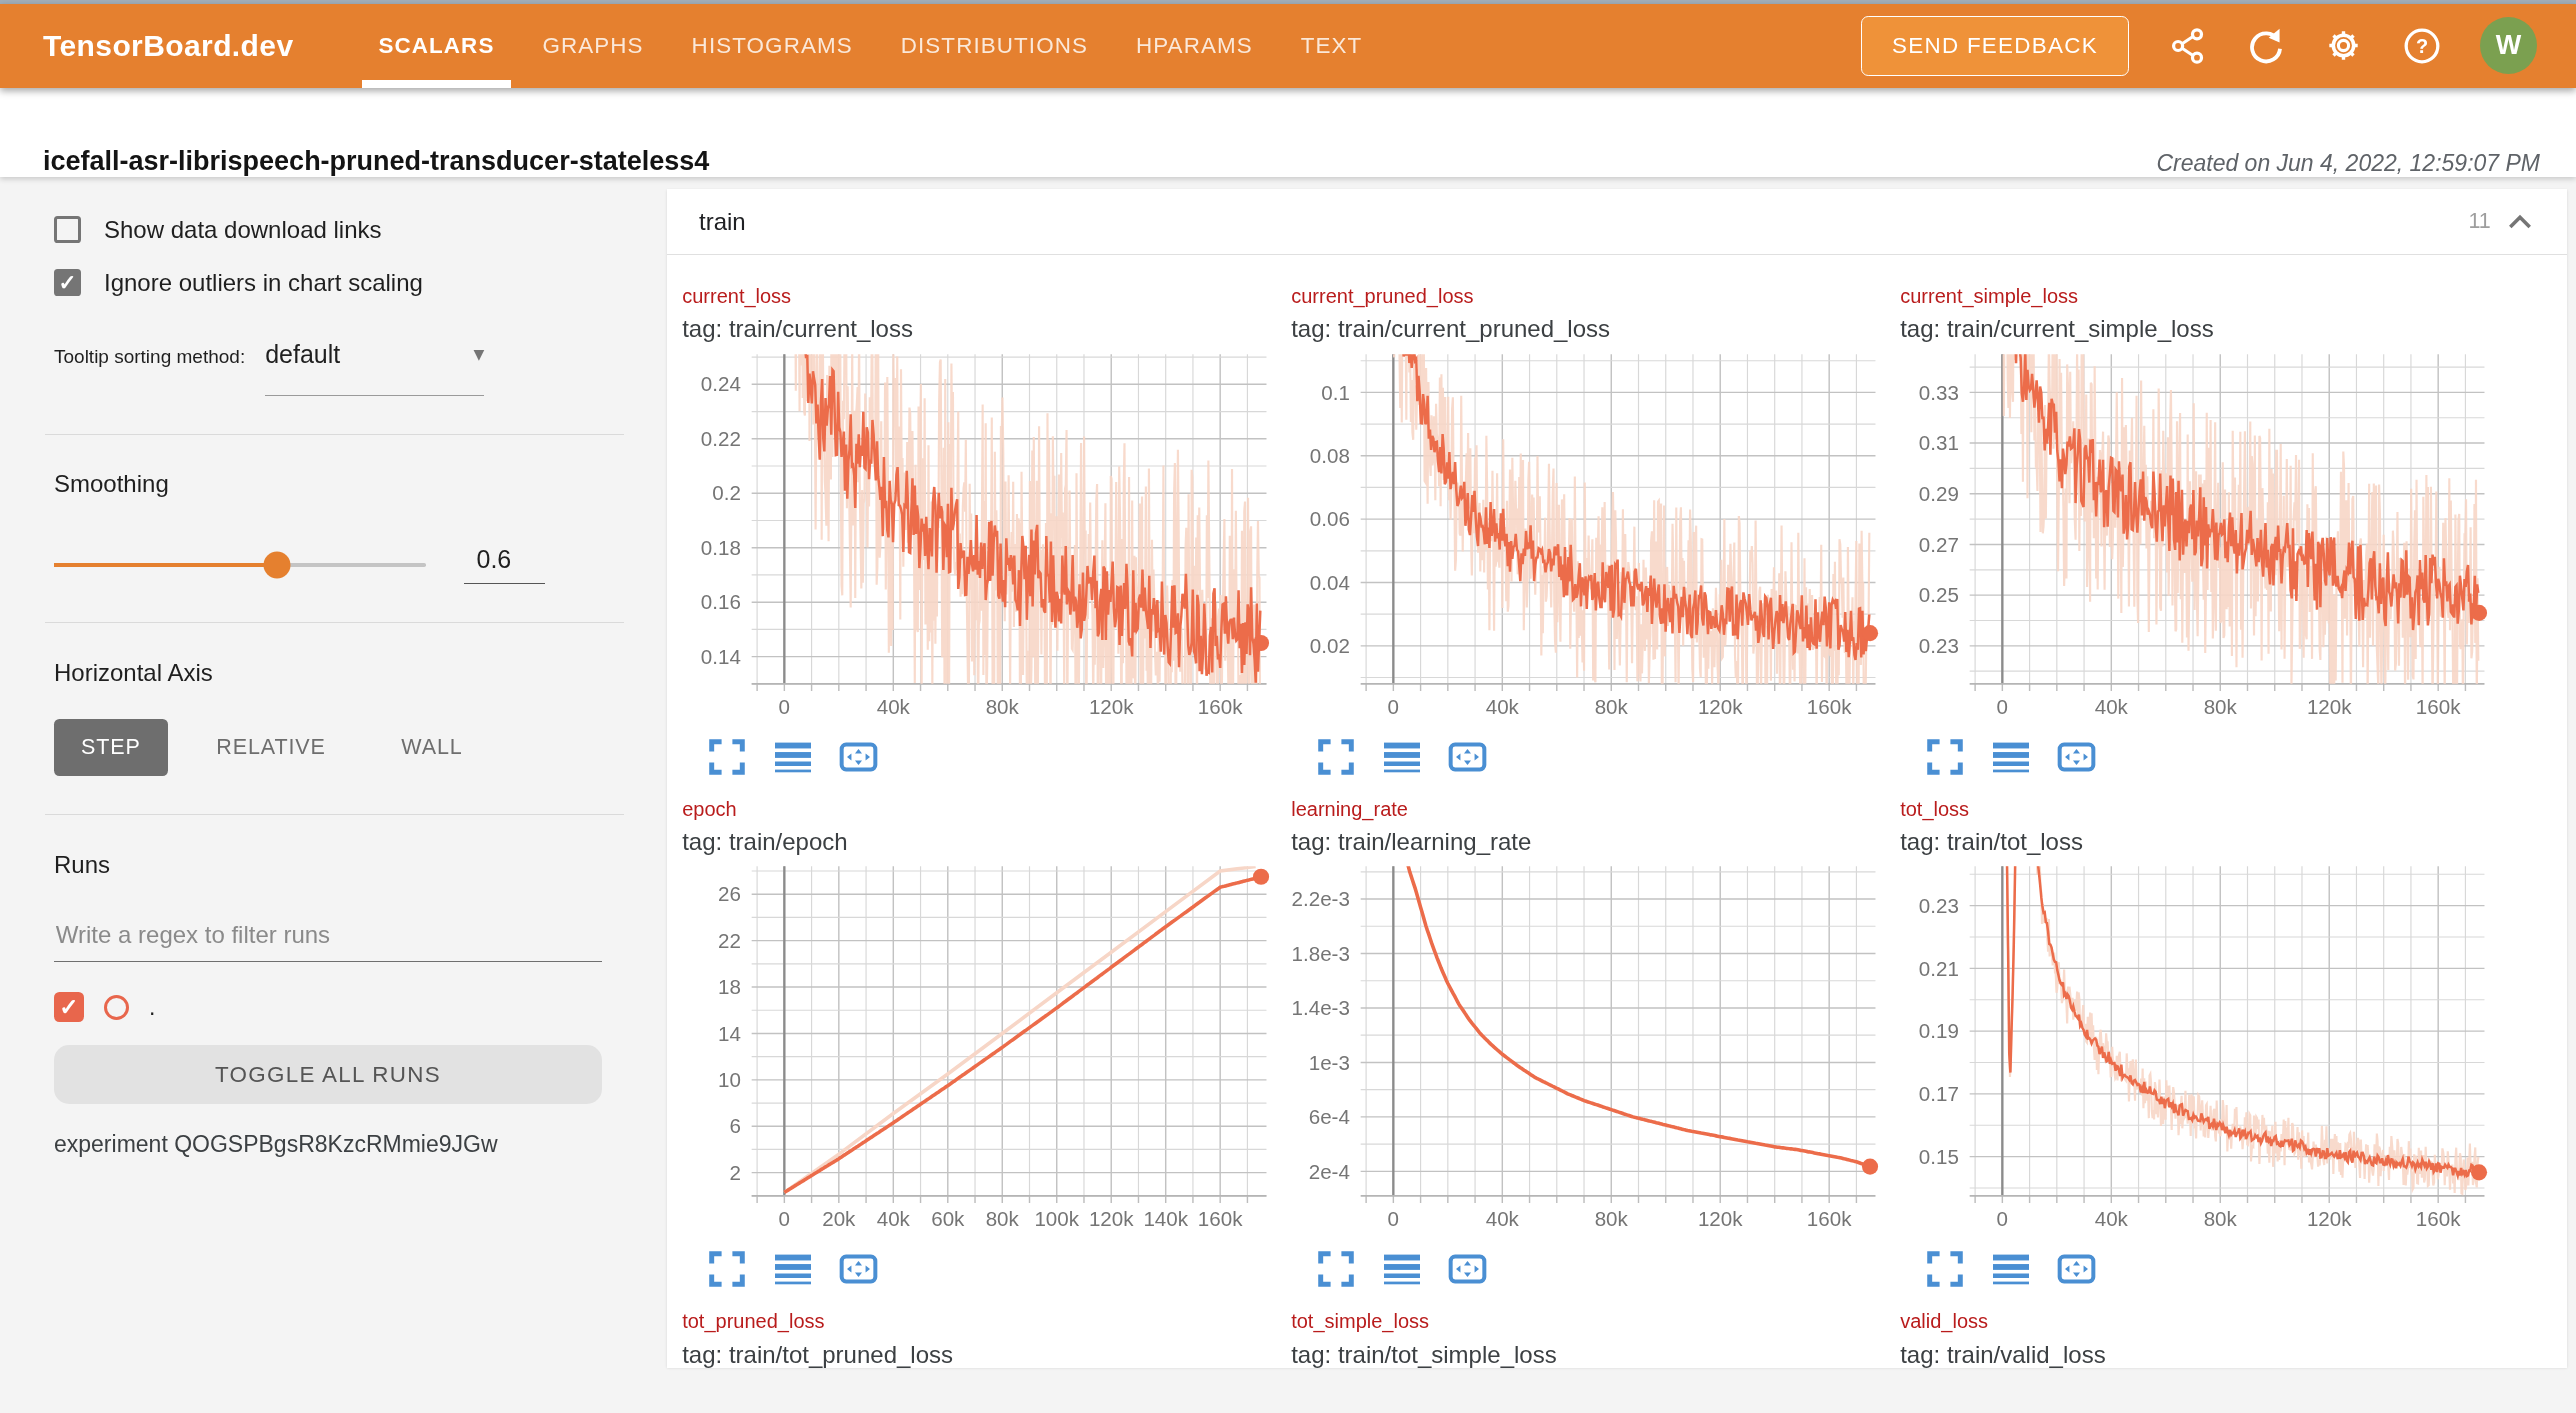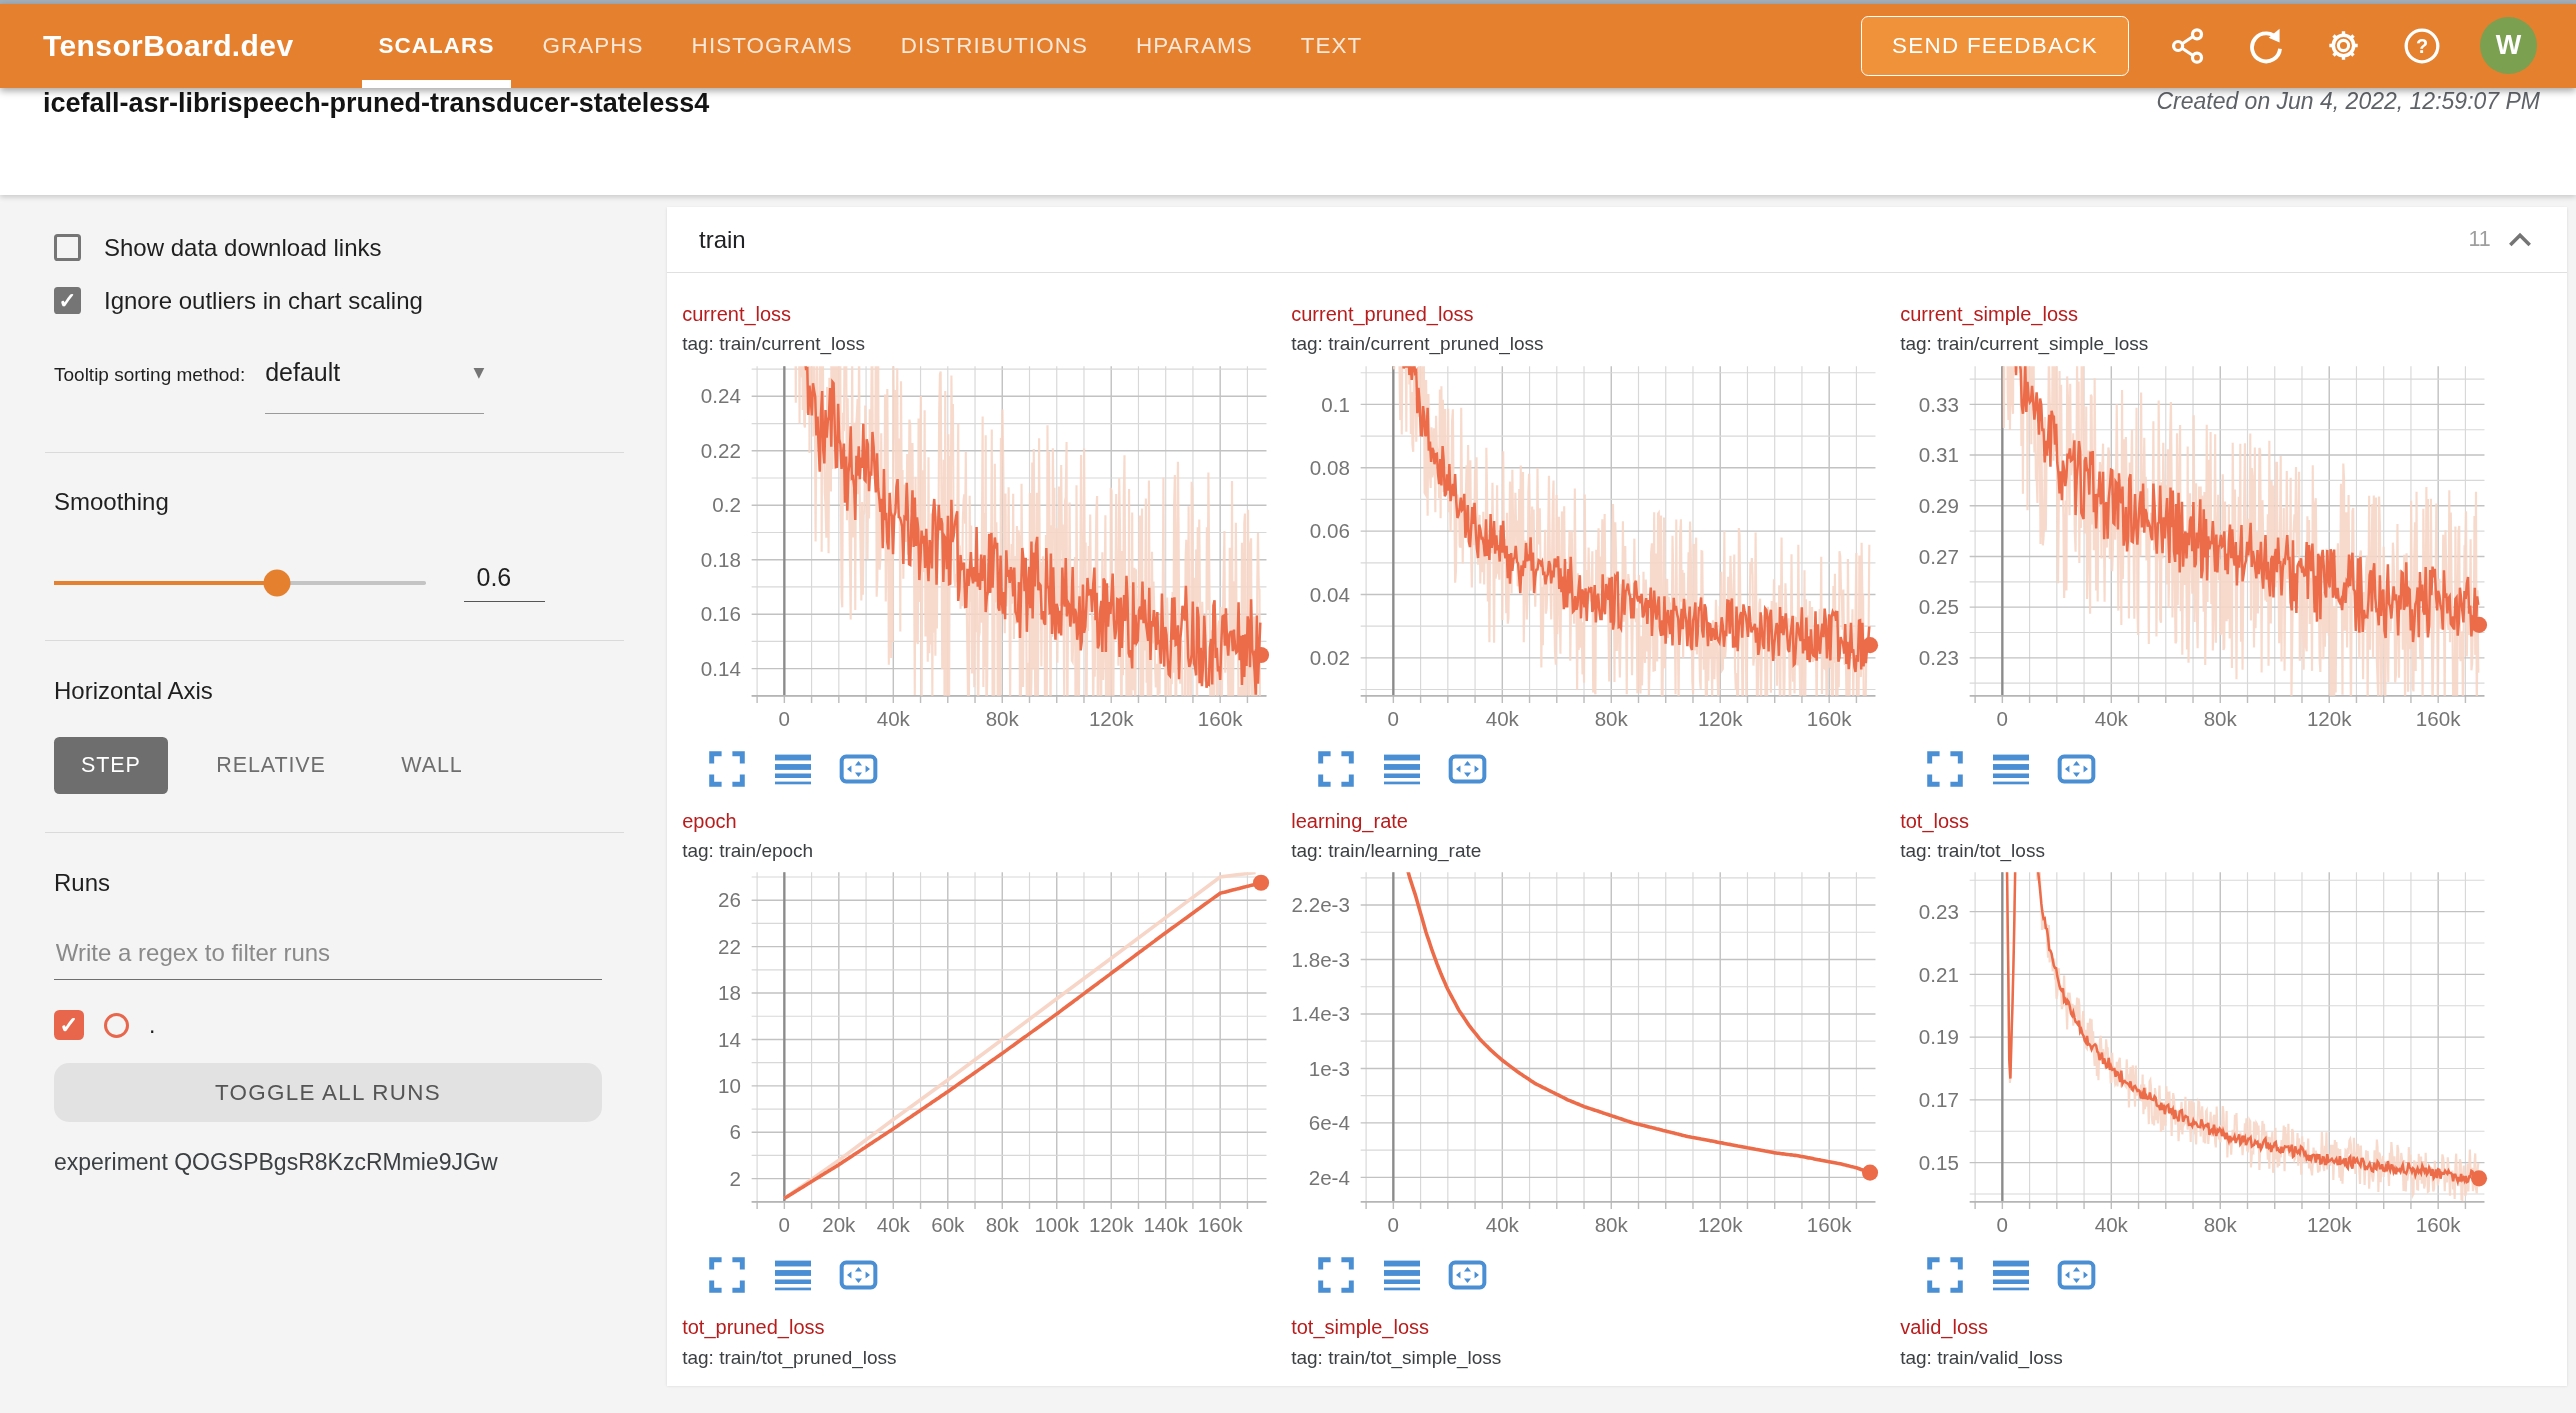--- a/index.html
+++ b/index.html
@@ -21,21 +21,21 @@
   .header-right { margin-left:auto; display:flex; align-items:center; gap:39px; padding-right:39px; }
   .feedback-btn { background:#ef9239; border:1.8px solid #fff; border-radius:7.2px; color:#fff;
     font-size:22.4px; letter-spacing:1.3px; padding:16px 30px; cursor:pointer;
     font-family:"Liberation Sans",sans-serif; }
   .hicon { width:39px; height:39px; display:flex; align-items:center; justify-content:center; cursor:pointer; }
   .hicon svg { display:block; }
   .avatar { width:57px; height:57px; border-radius:50%; background:#7ba050; color:#fff;
     display:flex; align-items:center; justify-content:center; font-size:27px; font-weight:700; cursor:pointer; }
 
   
-  .titlebar { height:107px; background:#fff; display:flex; align-items:flex-start;
+  .titlebar { height:89px; background:#fff; display:flex; align-items:flex-end;
     box-shadow:0 2.7px 5.4px rgba(0,0,0,.18); position:relative; z-index:20; }
   .titlebar .exp-title { font-size:27px; font-weight:700; color:#141414; padding-left:43px; }
   .titlebar .created { margin-left:auto; font-size:23px; font-style:italic; color:#5f6368; padding-right:36px; }
 
   
   .content { display:flex; height:1191px; }
   .sidebar { width:667px; flex:none; padding:39px 52px 0 54px; background:#f4f4f4; }
 
   .cb-row { display:flex; align-items:center; gap:23px; margin-bottom:25px; cursor:pointer; }
   .cb { width:27px; height:27px; border:3.6px solid #757575; border-radius:3.6px; flex:none; background:transparent; }
@@ -83,21 +83,21 @@
   .main { flex:1; margin:12.5px 9px 0 0; background:#fff; box-shadow:0 0.9px 2.7px rgba(0,0,0,.12);
     display:flex; flex-direction:column; }
   .card-header { height:66px; display:flex; align-items:center; padding:0 32px;
     border-bottom:0.9px solid #e0e0e0; flex:none; cursor:pointer; }
   .card-header .cat { font-size:24px; color:#202124; }
   .card-header .right { margin-left:auto; display:flex; align-items:center; gap:14.3px; }
   .card-header .count { font-size:21.5px; color:#9e9e9e; }
   .charts-grid { display:flex; flex-wrap:wrap; padding:30px 0 0 13.4px; overflow:hidden; }
   .chart-card { width:609px; margin-bottom:21.5px; }
   .chart-title { font-size:20px; color:#b91c1c; padding-left:1.8px; }
-  .chart-tag { font-size:19px; color:#3c4043; margin-top:7.2px; padding-left:1.8px; }
+  .chart-tag { font-size:24px; color:#3c4043; margin-top:7.2px; padding-left:1.8px; }
   .chart-card svg.plot { margin-top:5.4px; display:block; }
   .chart-icons { display:flex; gap:27px; padding-left:27px; margin-top:3.6px; }
   .chart-icons .cicon { width:39px; height:39px; cursor:pointer; display:flex; align-items:center; justify-content:center; }
 </style>
 </head>
 <body>
 
 <div class="top-strip"></div>
 
 <div class="header">

